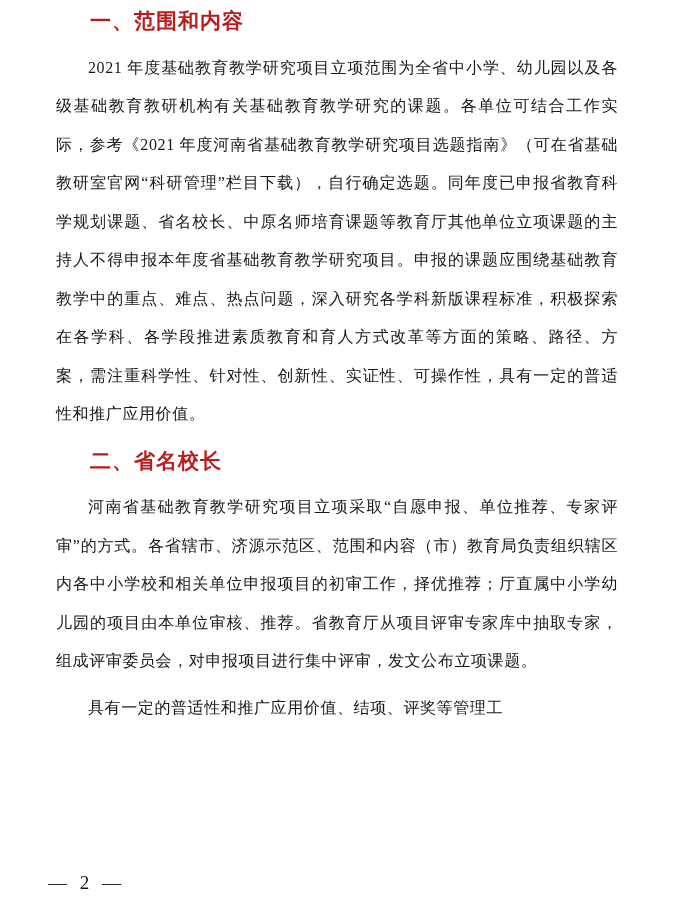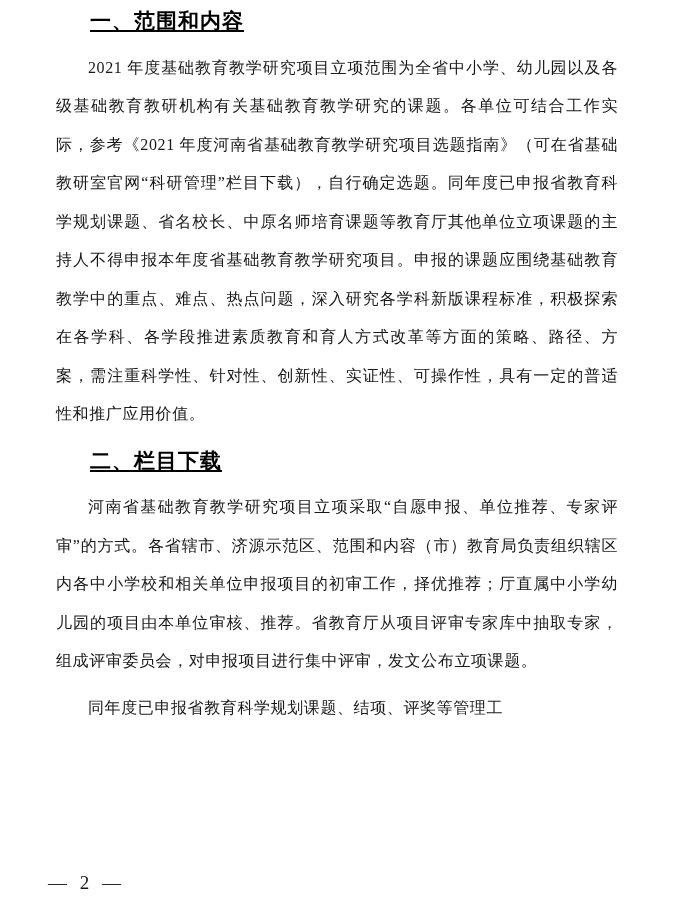--- a/index.html
+++ b/index.html
@@ -21,23 +21,22 @@
     top: 2px;
     width: 578px;
   }
   .doc-heading {
     font-family: "Liberation Sans", "DejaVu Sans", sans-serif;
     font-weight: bold;
     font-size: 21px;
     line-height: 38.5px;
     text-indent: 2em;
     letter-spacing: 1px;
-    color: #000000;
+    color: #b91c1c;
     margin: 0;
-    text-decoration: underline;
   }
   .doc-paragraph {
     font-family: "Liberation Serif", "DejaVu Serif", serif;
     font-size: 16px;
     line-height: 38.5px;
     text-indent: 2em;
     text-align: justify;
     letter-spacing: 0.6px;
     color: #181818;
     margin: 8px;
@@ -57,23 +56,23 @@
 
 <div class="page">
 
   <div class="doc-body">
 
     <div class="doc-heading">一、范围和内容</div>
 
     <div class="doc-paragraph">2021 年度基础教育教学研究项目立项范围为全省中小学、幼儿园以及各级基础教育教研机构有关基础教育教学研究的课题。各单位可结合工作实际，参考《2021 年度河南省基础教育教学研究项目选题指南》（可在省基础教研室官网“科研管理”栏目下载），自行确定选题。同年度已申报省教育科学规划课题、省名校长、中原名师培育课题等教育厅其他单位立项课题的主持人不得申报本年度省基础教育教学研究项目。申报的课题应围绕基础教育教学中的重点、难点、热点问题，深入研究各学科新版课程标准，积极探索在各学科、各学段推进素质教育和育人方式改革等方面的策略、路径、方案，需注重科学性、针对性、创新性、实证性、可操作性，具有一定的普适性和推广应用价值。</div>
 
 
-    <div class="doc-heading">二、栏目下载</div>
+    <div class="doc-heading">二、省名校长</div>
 
     <div class="doc-paragraph">河南省基础教育教学研究项目立项采取“自愿申报、单位推荐、专家评审”的方式。各省辖市、济源示范区、范围和内容（市）教育局负责组织辖区内各中小学校和相关单位申报项目的初审工作，择优推荐；厅直属中小学幼儿园的项目由本单位审核、推荐。省教育厅从项目评审专家库中抽取专家，组成评审委员会，对申报项目进行集中评审，发文公布立项课题。</div>
 
-    <div class="doc-paragraph">同年度已申报省教育科学规划课题、结项、评奖等管理工</div>
+    <div class="doc-paragraph">具有一定的普适性和推广应用价值、结项、评奖等管理工</div>
 
   </div>
 
   <div class="page-number">— 2 —</div>
 
 </div>
 
 </body></html>

